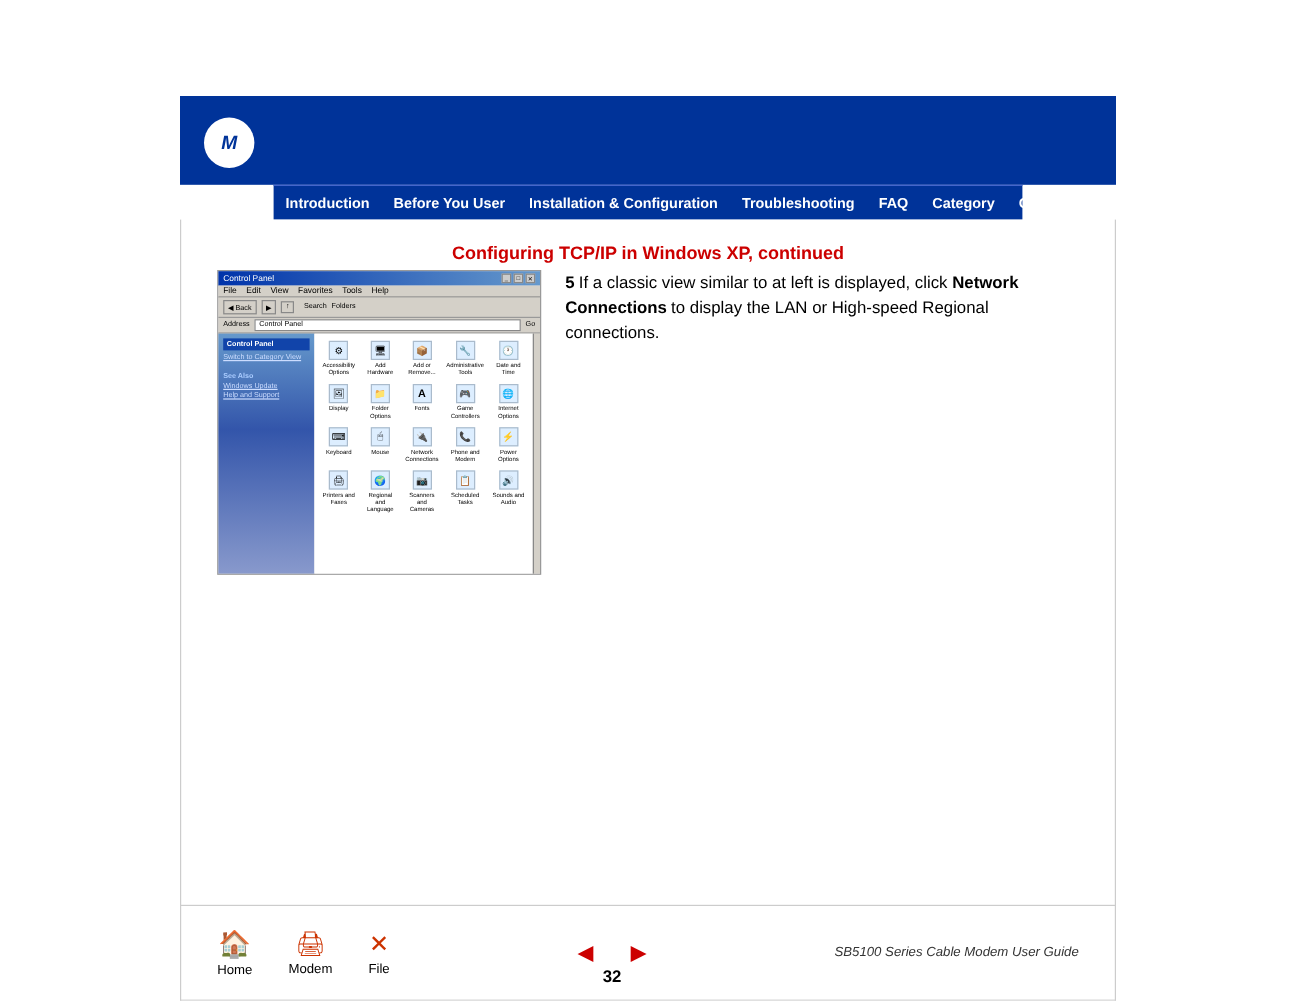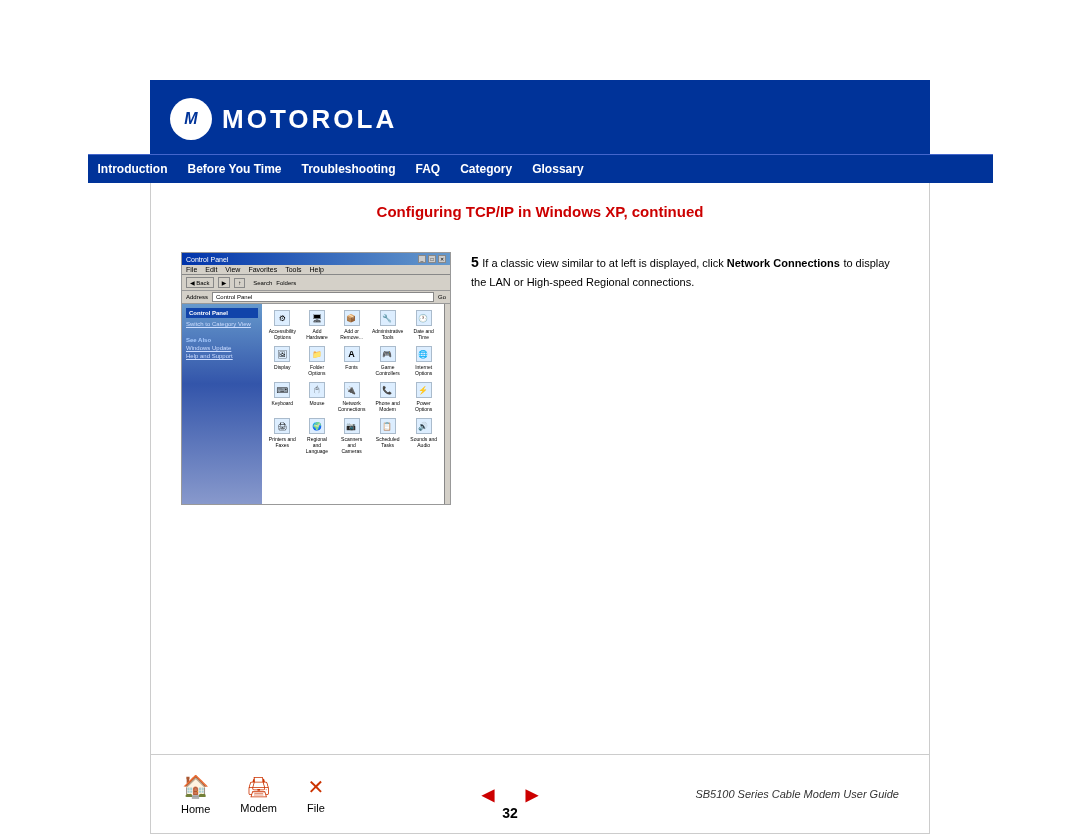--- a/index.html
+++ b/index.html
@@ -55,21 +55,21 @@
     .motorola-text {
       color: #ffffff;
       font-size: 26px;
       font-weight: bold;
       letter-spacing: 3px;
       font-family: Arial, sans-serif;
     }
 
     
     .nav-bar {
-      width: 905px;
+      width: 624px;
       background: #003399;
       display: flex;
       align-items: stretch;
       border-top: 1px solid #4466cc;
     }
 
     .nav-item {
       color: #ffffff;
       font-size: 12px;
       font-weight: bold;
@@ -88,21 +88,21 @@
       flex: 1;
       border: 1px solid #cccccc;
       border-top: none;
     }
 
     .page-title {
       text-align: center;
       font-size: 15px;
       font-weight: bold;
       color: #cc0000;
-      margin-bottom: 32px;
+      margin-bottom: 5px;
     }
 
     .content-row {
       display: flex;
       gap: 20px;
       align-items: flex-start;
     }
 
     
     .screenshot-container {
@@ -256,21 +256,21 @@
 
     .step-number {
       font-weight: bold;
       font-size: 14px;
       margin-bottom: 6px;
       display: inline;
     }
 
     .step-text {
       display: inline;
-      font-size: 11px;
+      font-size: 14px;
     }
 
     .bold-text {
       font-weight: bold;
     }
 
     
     .footer {
       width: 780px;
       display: flex;
@@ -358,27 +358,27 @@
 <div class="page-wrapper">
 
   <div class="header-bar">
     <div class="motorola-logo">
       <div class="logo-circle">
         <svg width="32" height="32" viewBox="0 0 32 32">
           <circle cx="16" cy="16" r="15" fill="white"></circle>
           <text x="16" y="21" text-anchor="middle" font-size="16" font-weight="bold" fill="#003399" font-style="italic" font-family="Arial">M</text>
         </svg>
       </div>
-      <div class="motorola-text">MOTOROLA</div>
     </div>
   </div>
 
   <div class="nav-bar">
     <div class="nav-item">Introduction</div>
-    <div class="nav-item">Before You Time</div>
+    <div class="nav-item">Before You User</div>
+    <div class="nav-item">Installation &amp; Configuration</div>
     <div class="nav-item">Troubleshooting</div>
     <div class="nav-item">FAQ</div>
     <div class="nav-item">Category</div>
     <div class="nav-item">Glossary</div>
   </div>
 
   <div class="content-area">
 
     <div class="page-title">Configuring TCP/IP in Windows XP, continued</div>
 

